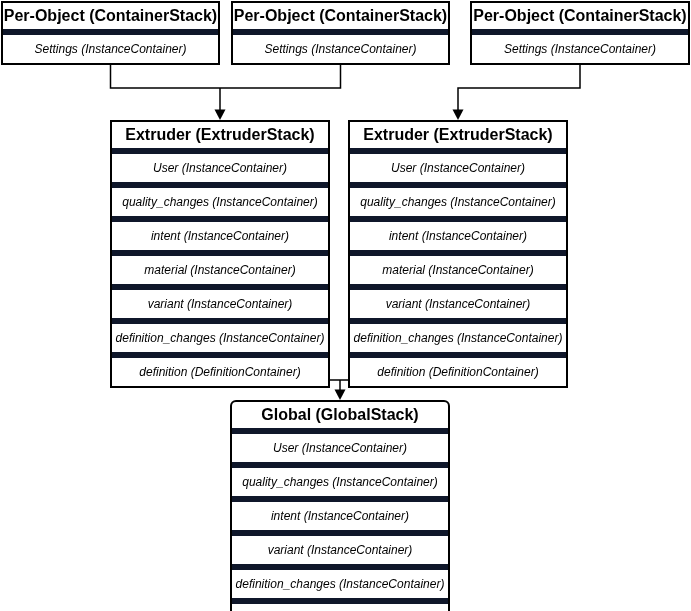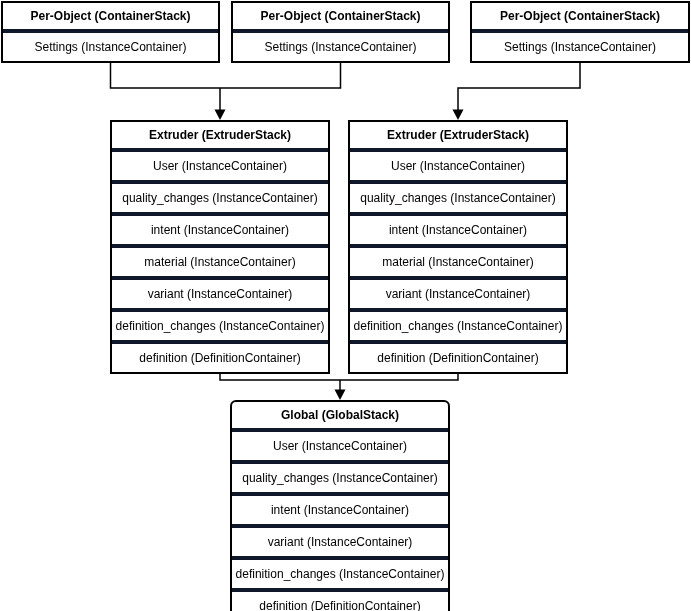--- a/index.html
+++ b/index.html
@@ -23,32 +23,33 @@
     position: absolute;
     box-sizing: border-box;
     background: #ffffff;
     border: 2px solid #000000;
   }
   .stack-title {
     height: 26px;
     display: flex;
     align-items: center;
     justify-content: center;
-    font-size: 12px;
+    font-size: 16px;
     font-weight: bold;
     white-space: nowrap;
   }
   .stack-row {
     height: 28px;
-    border-top: 4px solid #0f172a;
+    border-top: 6px solid #0f172a;
     display: flex;
     align-items: center;
     justify-content: center;
     font-size: 12px;
     white-space: nowrap;
+    font-style: italic;
   }
   
   .pos-per-object-1 { left: 1px;   top: 1px;   width: 219px; }
   .pos-per-object-2 { left: 231px; top: 1px;   width: 219px; }
   .pos-per-object-3 { left: 470px; top: 1px;   width: 220px; }
   .pos-extruder-1   { left: 110px; top: 120px; width: 220px; }
   .pos-extruder-2   { left: 348px; top: 120px; width: 220px; }
   .pos-global       { left: 230px; top: 400px; width: 220px; border-radius: 6px; }
 </style>
 </head>

